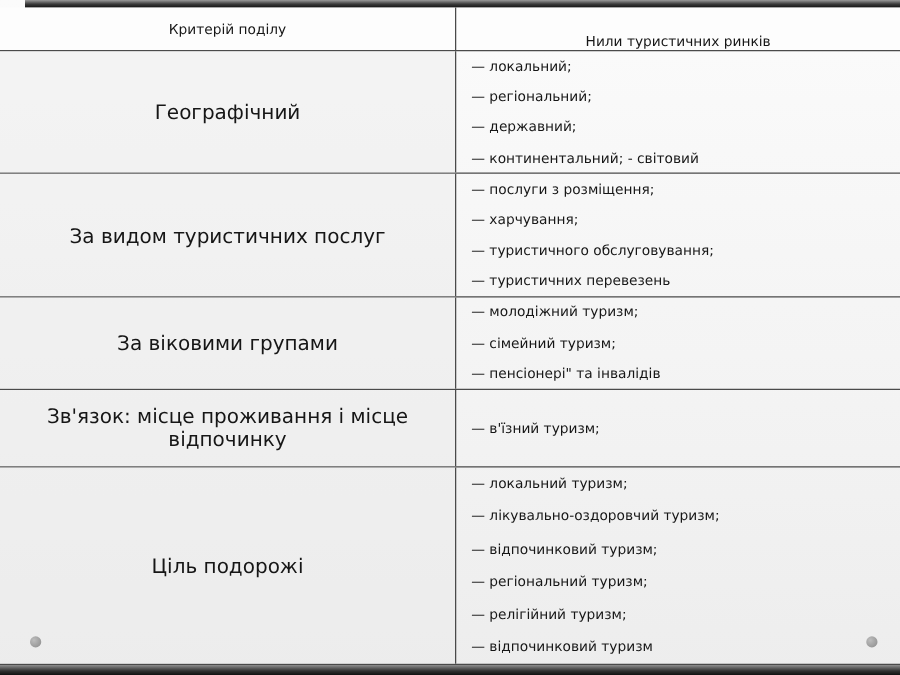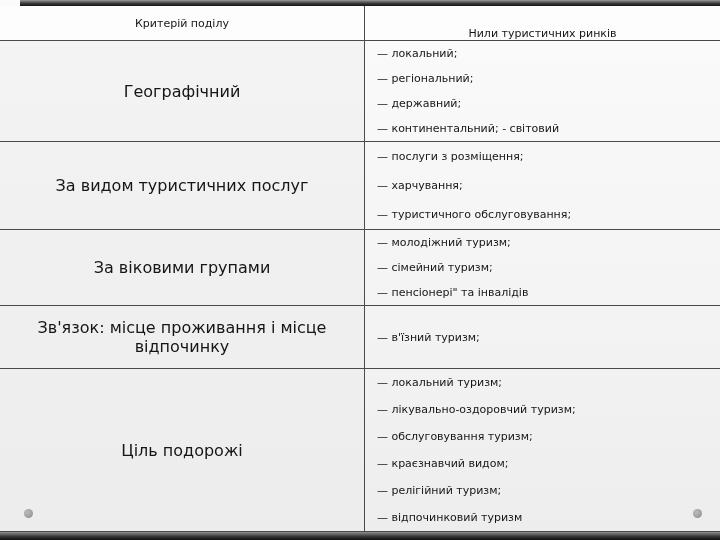--- a/index.html
+++ b/index.html
@@ -144,20 +144,21 @@
     </div>
 
     <div class="trow grow-4">
       <div class="cell-left">
         <span>За видом туристичних послуг</span>
       </div>
       <div class="cell-right">
         <div class="item">— послуги з розміщення;</div>
         <div class="item">— харчування;</div>
         <div class="item">— туристичного обслуговування;</div>
+        <div class="item">— туристичних перевезень</div>
       </div>
     </div>
 
     <div class="trow grow-3">
       <div class="cell-left">
         <span>За віковими групами</span>
       </div>
       <div class="cell-right">
         <div class="item">— молодіжний туризм;</div>
         <div class="item">— сімейний туризм;</div>
@@ -174,22 +175,22 @@
       </div>
     </div>
 
     <div class="trow grow-7">
       <div class="cell-left">
         <span>Ціль подорожі</span>
       </div>
       <div class="cell-right">
         <div class="item">— локальний туризм;</div>
         <div class="item">— лікувально-оздоровчий туризм;</div>
-        <div class="item">— обслуговування туризм;</div>
-        <div class="item">— краєзнавчий видом;</div>
+        <div class="item">— відпочинковий туризм;</div>
+        <div class="item">— регіональний туризм;</div>
         <div class="item">— релігійний туризм;</div>
         <div class="item">— відпочинковий туризм</div>
       </div>
     </div>
 
   </div>
 
   <div class="dot dot-left"></div>
   <div class="dot dot-right"></div>
 

